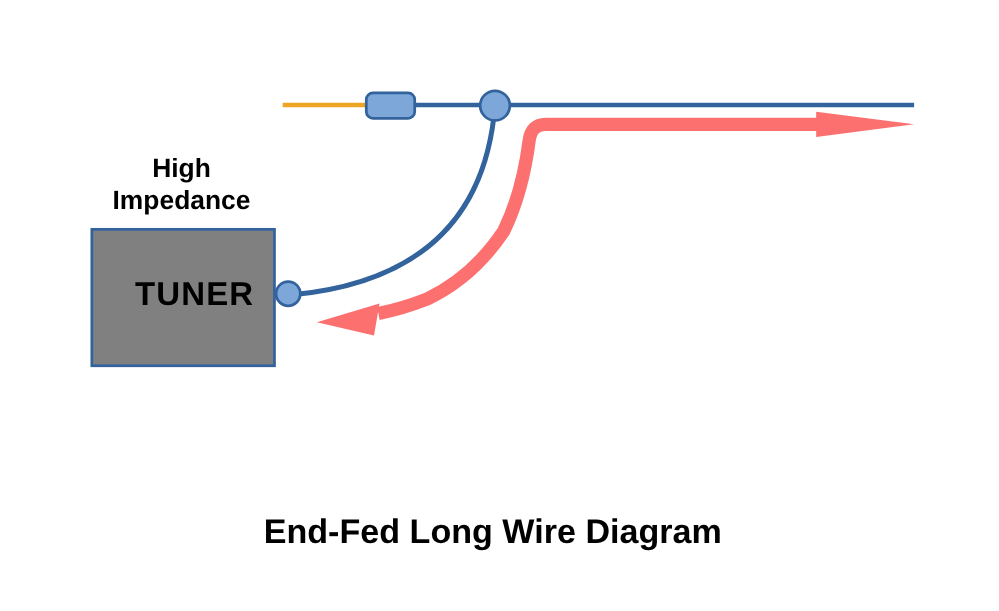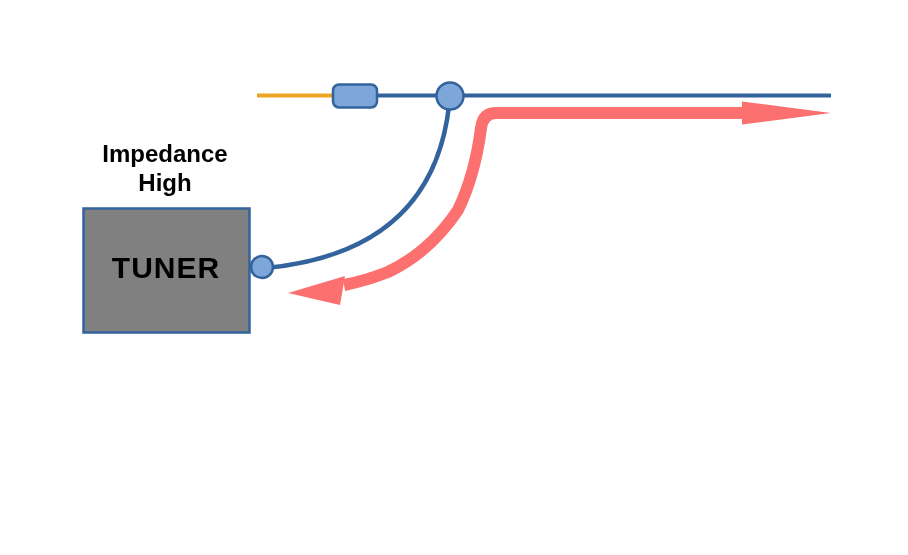--- a/index.html
+++ b/index.html
@@ -37,20 +37,21 @@
   #tuner-label {
     left: 83px;
     top: 208px;
     width: 166px;
     height: 120px;
     display: flex;
     align-items: center;
     justify-content: center;
     font-size: 30px;
     letter-spacing: 1px;
+    padding-left: 11px;
   }
   #length-label {
     left: 557px;
     top: 133px;
     font-size: 24px;
   }
   #diagram-title {
     left: 0;
     top: 466px;
     width: 896px;
@@ -80,21 +81,22 @@
     <polygon points="288,293 345,276 340,305" fill="#FC7070"></polygon>
 
     <rect x="83.5" y="208.5" width="166" height="124" stroke-width="2.5" fill="#808080" stroke="#33639C"></rect>
 
     <circle cx="262" cy="267" r="11" stroke-width="2.5" fill="#7DA7D9" stroke="#33639C"></circle>
 
     <circle cx="450" cy="96" r="13.5" stroke-width="2.5" fill="#7DA7D9" stroke="#33639C"></circle>
   </svg>
 
   <div id="high-impedance-label" class="overlay">
+    <span>High</span>
     <span>Impedance</span>
-    <span>High</span>
   </div>
 
   <div id="tuner-label" class="overlay">TUNER</div>
 
 
+  <div id="diagram-title" class="overlay">End-Fed Long Wire Diagram</div>
 
 </div>
 
 </body></html>

